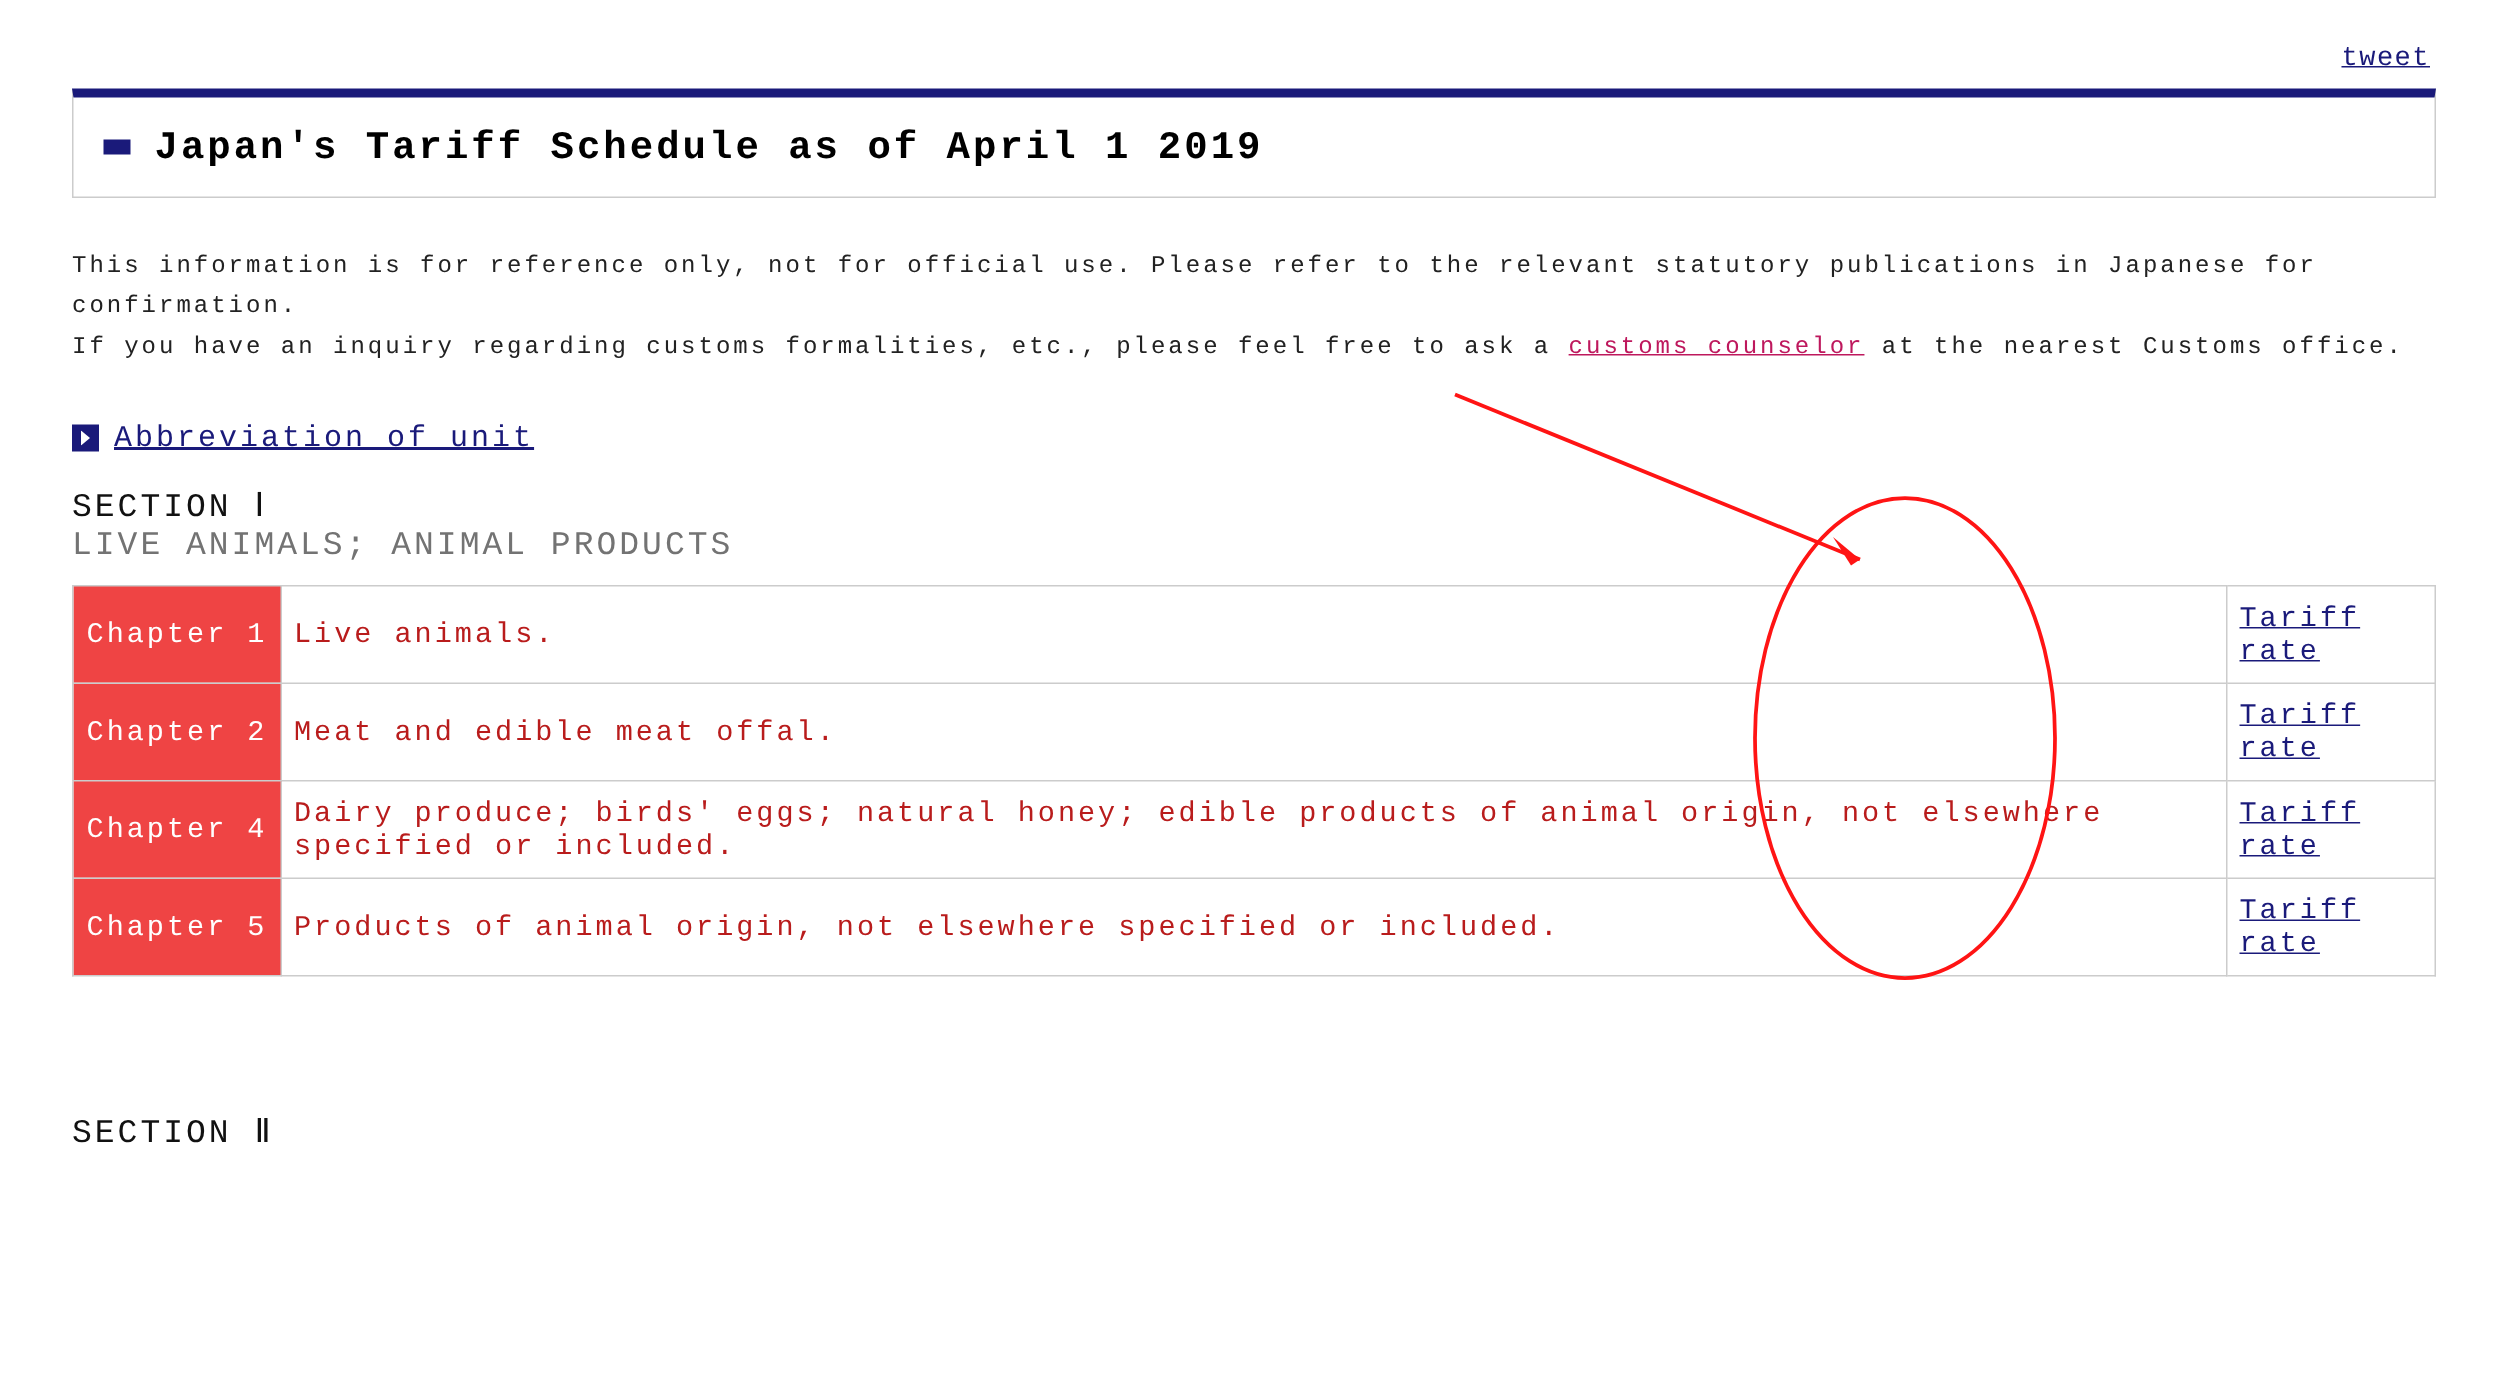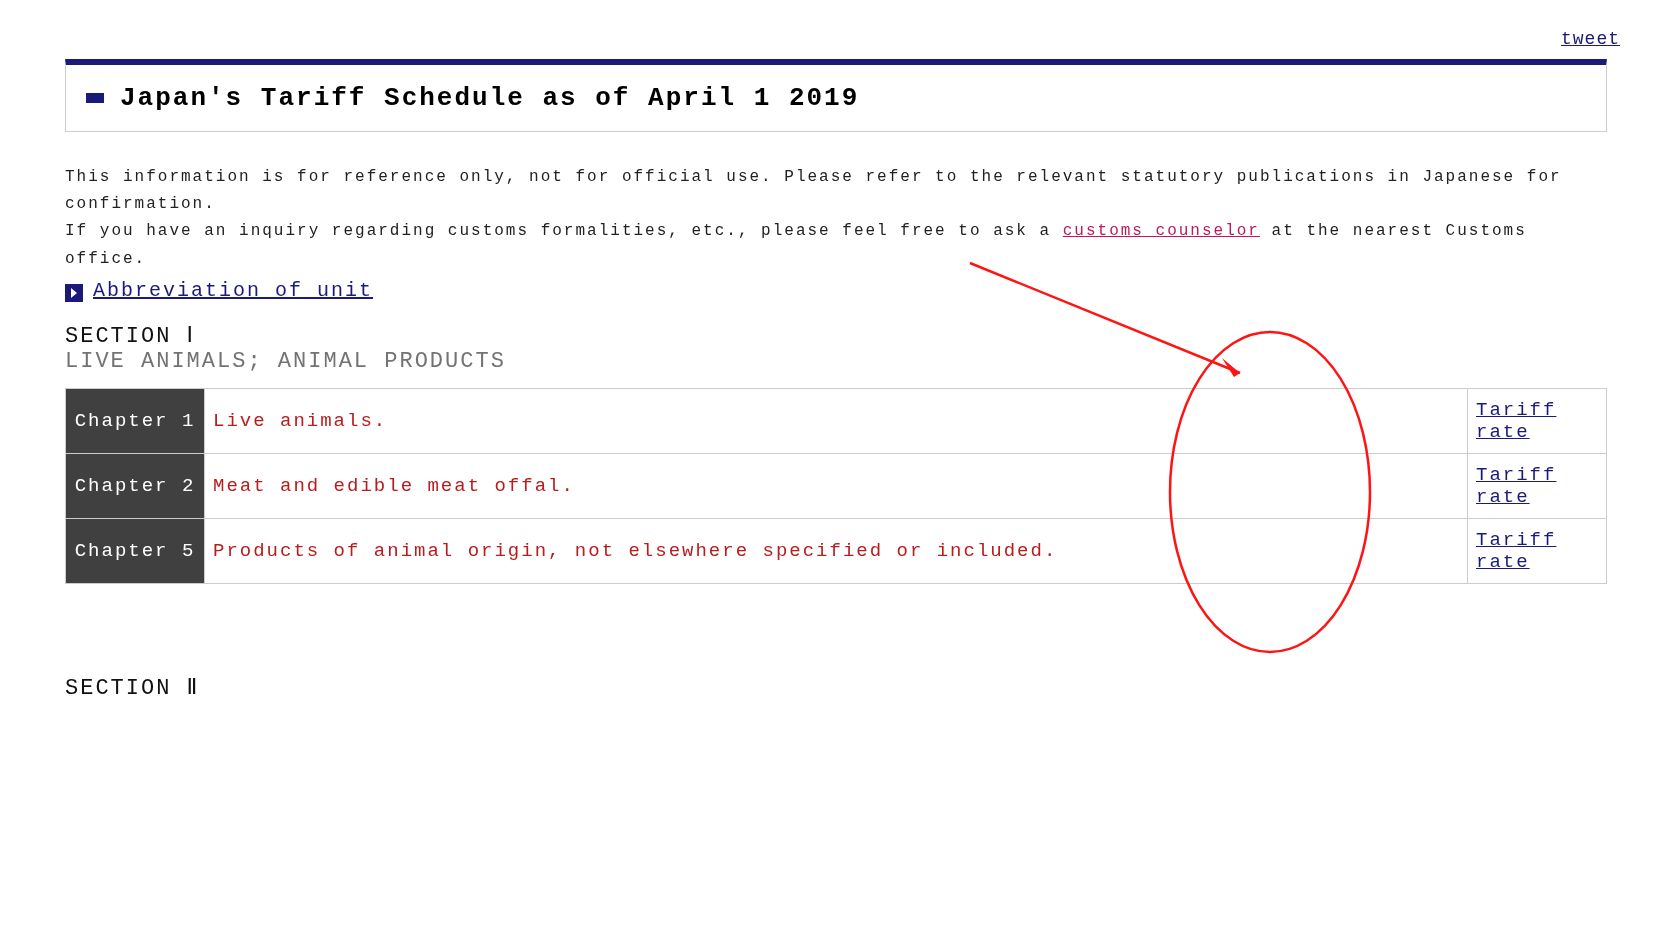--- a/index.html
+++ b/index.html
@@ -3,21 +3,21 @@
   <meta charset="utf-8">
   <style>
     body {
       margin: 0;
       padding: 0;
       font-family: "MS Gothic", "Courier New", monospace;
       background: #fff;
       width: 1672px;
     }
     .container {
-      padding: 0 65px;
+      padding: 0 48px;
     }
     .tweet-link {
       text-align: right;
       padding: 5px 52px 10px 0;
       margin-top: 24px;
     }
     .tweet-link a {
       color: #1a1a7a;
       text-decoration: underline;
       font-size: 18px;
@@ -50,23 +50,23 @@
       font-size: 16px;
       line-height: 1.7;
       letter-spacing: 2px;
       color: #222;
     }
     .info-text a {
       color: #be185d;
       text-decoration: underline;
     }
     .abbrev-block {
-      margin-top: 6px;
+      margin-top: 35px;
       display: flex;
-      align-items: flex-end;
+      align-items: center;
     }
     .chevron-box {
       width: 18px;
       height: 18px;
       background: #1a1a7a;
       display: flex;
       align-items: center;
       justify-content: center;
       margin-right: 10px;
     }
@@ -99,21 +99,21 @@
       border: 1px solid #ccc;
     }
     table.tariff-table td {
       border: 1px solid #ccc;
       padding: 10px 8px;
       font-size: 19px;
       letter-spacing: 2px;
       vertical-align: middle;
     }
     td.chapter-cell {
-      background: #404040;
+      background: #ef4444;
       color: #fff;
       width: 122px;
       text-align: center;
     }
     td.desc-cell {
       color: #b91c1c;
       padding-left: 10px;
     }
     td.rate-cell {
       width: 122px;
@@ -167,20 +167,25 @@
       <td class="chapter-cell">Chapter 1</td>
       <td class="desc-cell">Live animals.</td>
       <td class="rate-cell"><a href="#">Tariff rate</a></td>
     </tr>
     <tr>
       <td class="chapter-cell">Chapter 2</td>
       <td class="desc-cell">Meat and edible meat offal.</td>
       <td class="rate-cell"><a href="#">Tariff rate</a></td>
     </tr>
     <tr>
+      <td class="chapter-cell">Chapter 4</td>
+      <td class="desc-cell">Dairy produce; birds' eggs; natural honey; edible products of animal origin, not elsewhere specified or included.</td>
+      <td class="rate-cell"><a href="#">Tariff rate</a></td>
+    </tr>
+    <tr>
       <td class="chapter-cell">Chapter 5</td>
       <td class="desc-cell">Products of animal origin, not elsewhere specified or included.</td>
       <td class="rate-cell"><a href="#">Tariff rate</a></td>
     </tr>
   </tbody>
     </table>
 
   <div class="section-label" style="margin-top:90px;">SECTION Ⅱ</div>
 
 </div>

